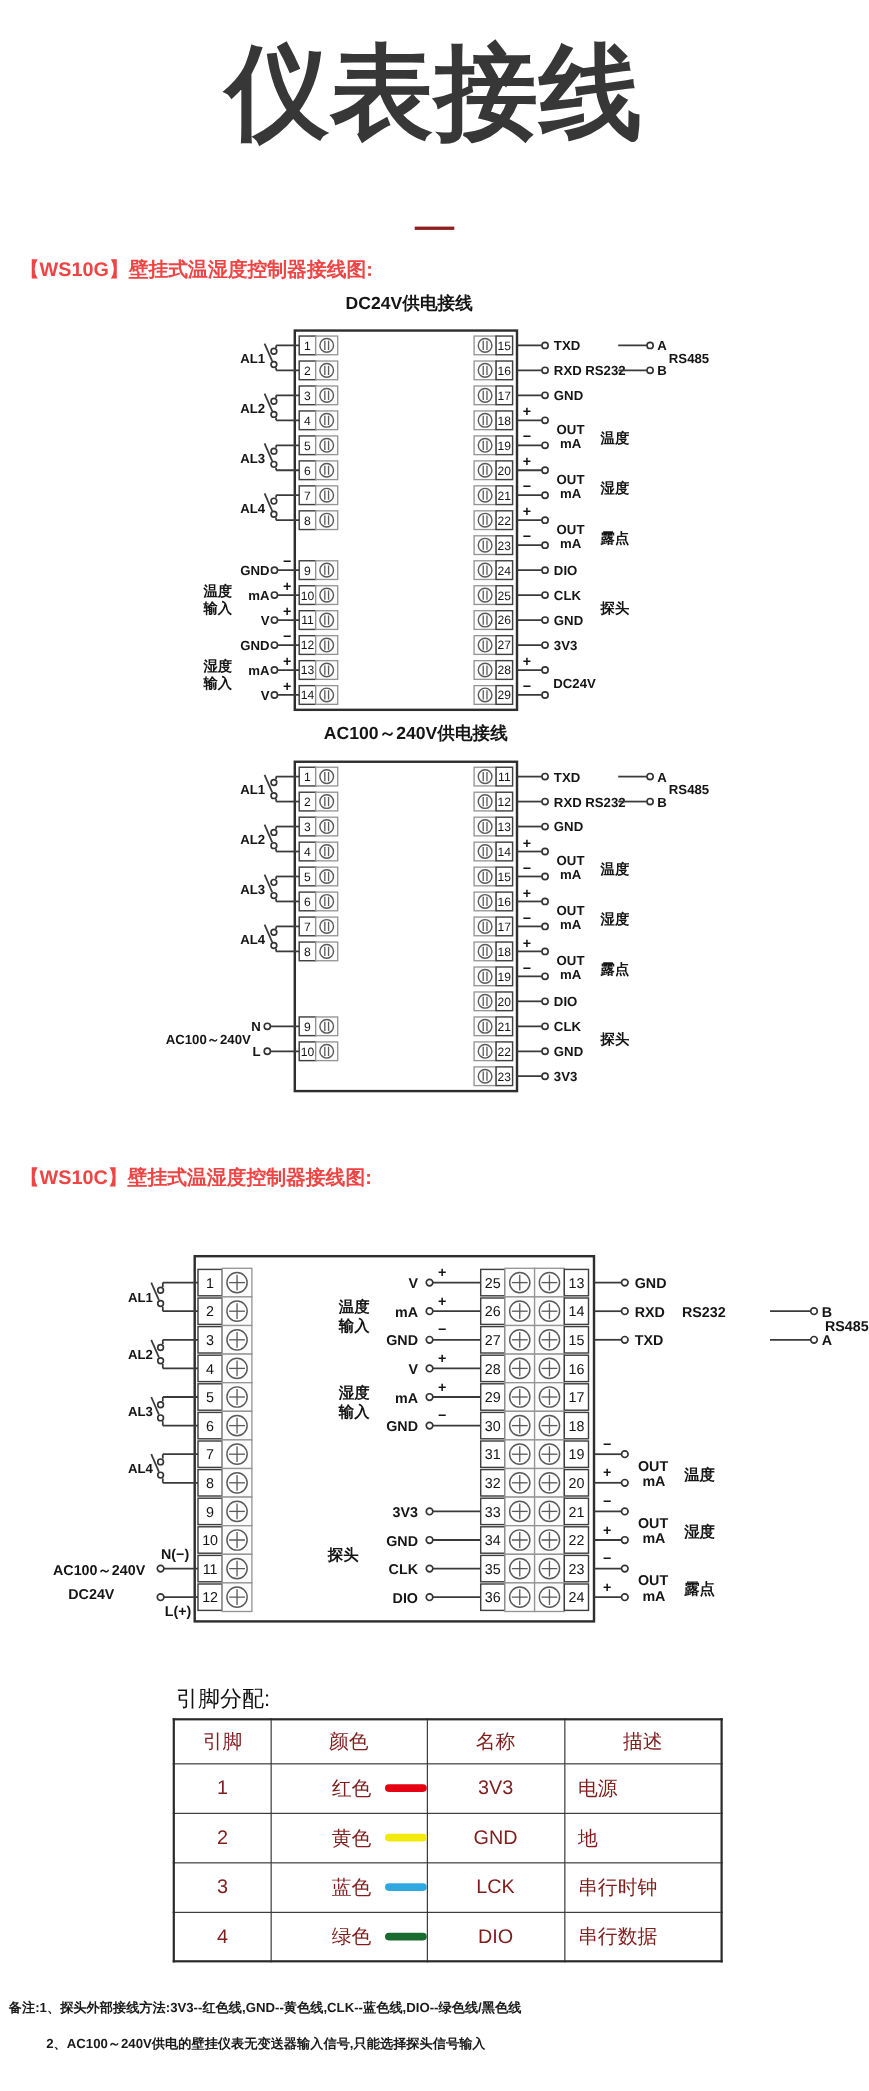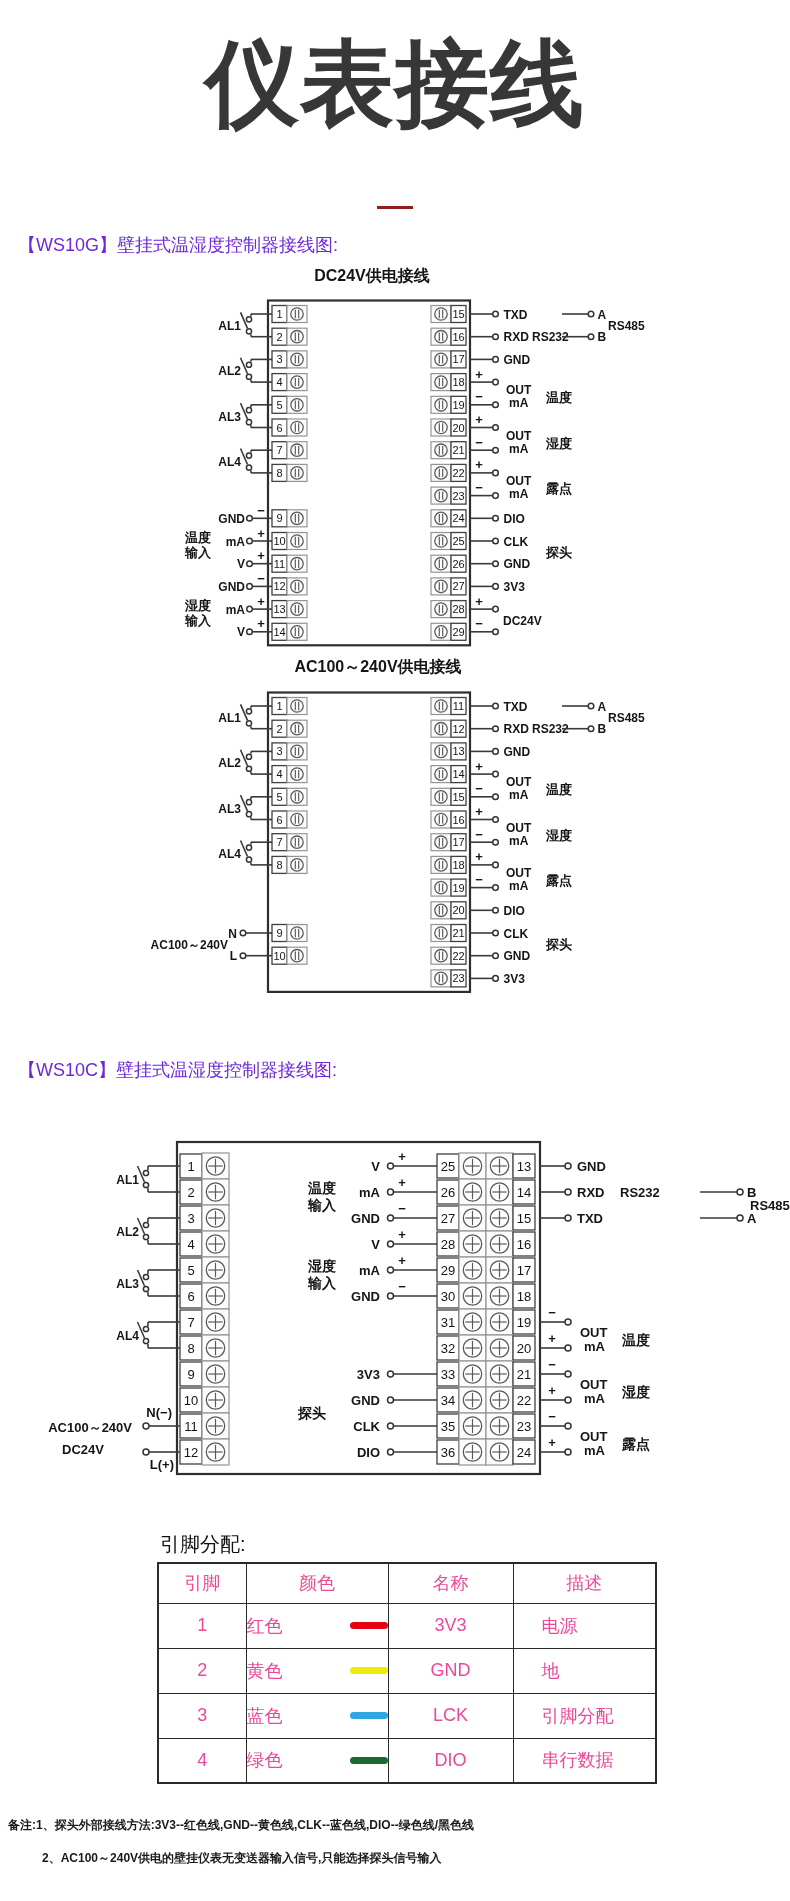--- a/index.html
+++ b/index.html
@@ -2,21 +2,21 @@
 <html><head>
 <meta charset="utf-8">
 <style>
   *{margin:0;padding:0;box-sizing:border-box}
   html,body{background:#fff}
   body{font-family:"Liberation Sans","DejaVu Sans",sans-serif;color:#222}
   .page{position:relative;width:790px;height:1886px;background:#fff;overflow:hidden}
   .main-title{position:absolute;left:0;top:30px;width:100%;text-align:center;
     font-size:94px;font-weight:bold;color:#373737;letter-spacing:1px;line-height:1.15}
   .accent-line{position:absolute;left:50%;transform:translateX(-50%);top:206px;width:36px;height:3px}
-  .section-title{position:absolute;left:18px;font-size:18px;font-weight:normal;color:#6d28d9;white-space:nowrap}
+  .section-title{position:absolute;left:18px;font-size:18px;font-weight:bold;color:#ef4444;white-space:nowrap}
   #section-ws10g{top:233px}
   #section-ws10c{top:1058px}
   svg.diagram{position:absolute;left:0}
   svg text{font-family:"Liberation Sans","DejaVu Sans",sans-serif;fill:#151515}
   .dg-title{font-size:16px;font-weight:bold}
   .t-num{font-size:11px}
   .t-num-lg{font-size:13px}
   .t-lbl{font-size:12px;font-weight:bold}
   .t-lbl-lg{font-size:13px;font-weight:bold}
   .t-cjk{font-size:13px;font-weight:bold}
@@ -25,23 +25,23 @@
   .wire{stroke:#3a3a3a;stroke-width:1.6;fill:none}
   .box{stroke:#2e2e2e;stroke-width:2.2;fill:none}
   .cell-num{fill:#fff;stroke:#3f3f3f;stroke-width:1.3}
   .cell-screw{fill:#fcfcfc;stroke:#949494;stroke-width:1.2}
   .screw-circle{fill:#fff;stroke:#5a5a5a;stroke-width:1.3}
   .screw-slot{stroke:#5a5a5a;stroke-width:1.2}
   .conn{fill:#fff;stroke:#333;stroke-width:1.5}
   .pin-heading{position:absolute;left:160px;top:1531px;font-size:20px;font-weight:normal;color:#111}
   .pin-table{position:absolute;left:157px;top:1562px;border-collapse:collapse;table-layout:fixed;border:2px solid #2a2a2a}
   .pin-table th,.pin-table td{border:1.6px solid #2a2a2a;font-size:18px;font-weight:normal;
-    text-align:center;vertical-align:middle;color:#ec4899}
-  .pin-table td.desc{text-align:left;padding-left:28px}
-  .color-cell{display:flex;align-items:center;justify-content:space-between;gap:12px}
+    text-align:center;vertical-align:middle;color:#7f1d1d}
+  .pin-table td.desc{text-align:left;padding-left:12px}
+  .color-cell{display:flex;align-items:center;justify-content:flex-end;gap:12px}
   .swatch{display:inline-block;width:38px;height:7px;border-radius:4px}
   .note{position:absolute;font-size:12px;font-weight:bold;color:#1a1a1a;white-space:nowrap}
   #note-1{left:8px;top:1817px}
   #note-2{left:42px;top:1850px}
 </style>
 </head>
 <body>
 
 <div class="page">
   <div class="main-title">仪表接线</div>
@@ -975,21 +975,21 @@
     </tr>
     <tr style="height:45px">
       <td>3</td>
       <td>
             <div class="color-cell">
         <span>蓝色</span>
         <span class="swatch" style="background: rgb(47, 168, 225);"></span>
             </div>
           </td>
       <td>LCK</td>
-      <td class="desc">引脚分配</td>
+      <td class="desc">串行时钟</td>
     </tr>
     <tr style="height:45px">
       <td>4</td>
       <td>
             <div class="color-cell">
         <span>绿色</span>
         <span class="swatch" style="background: rgb(26, 107, 47);"></span>
             </div>
           </td>
       <td>DIO</td>

